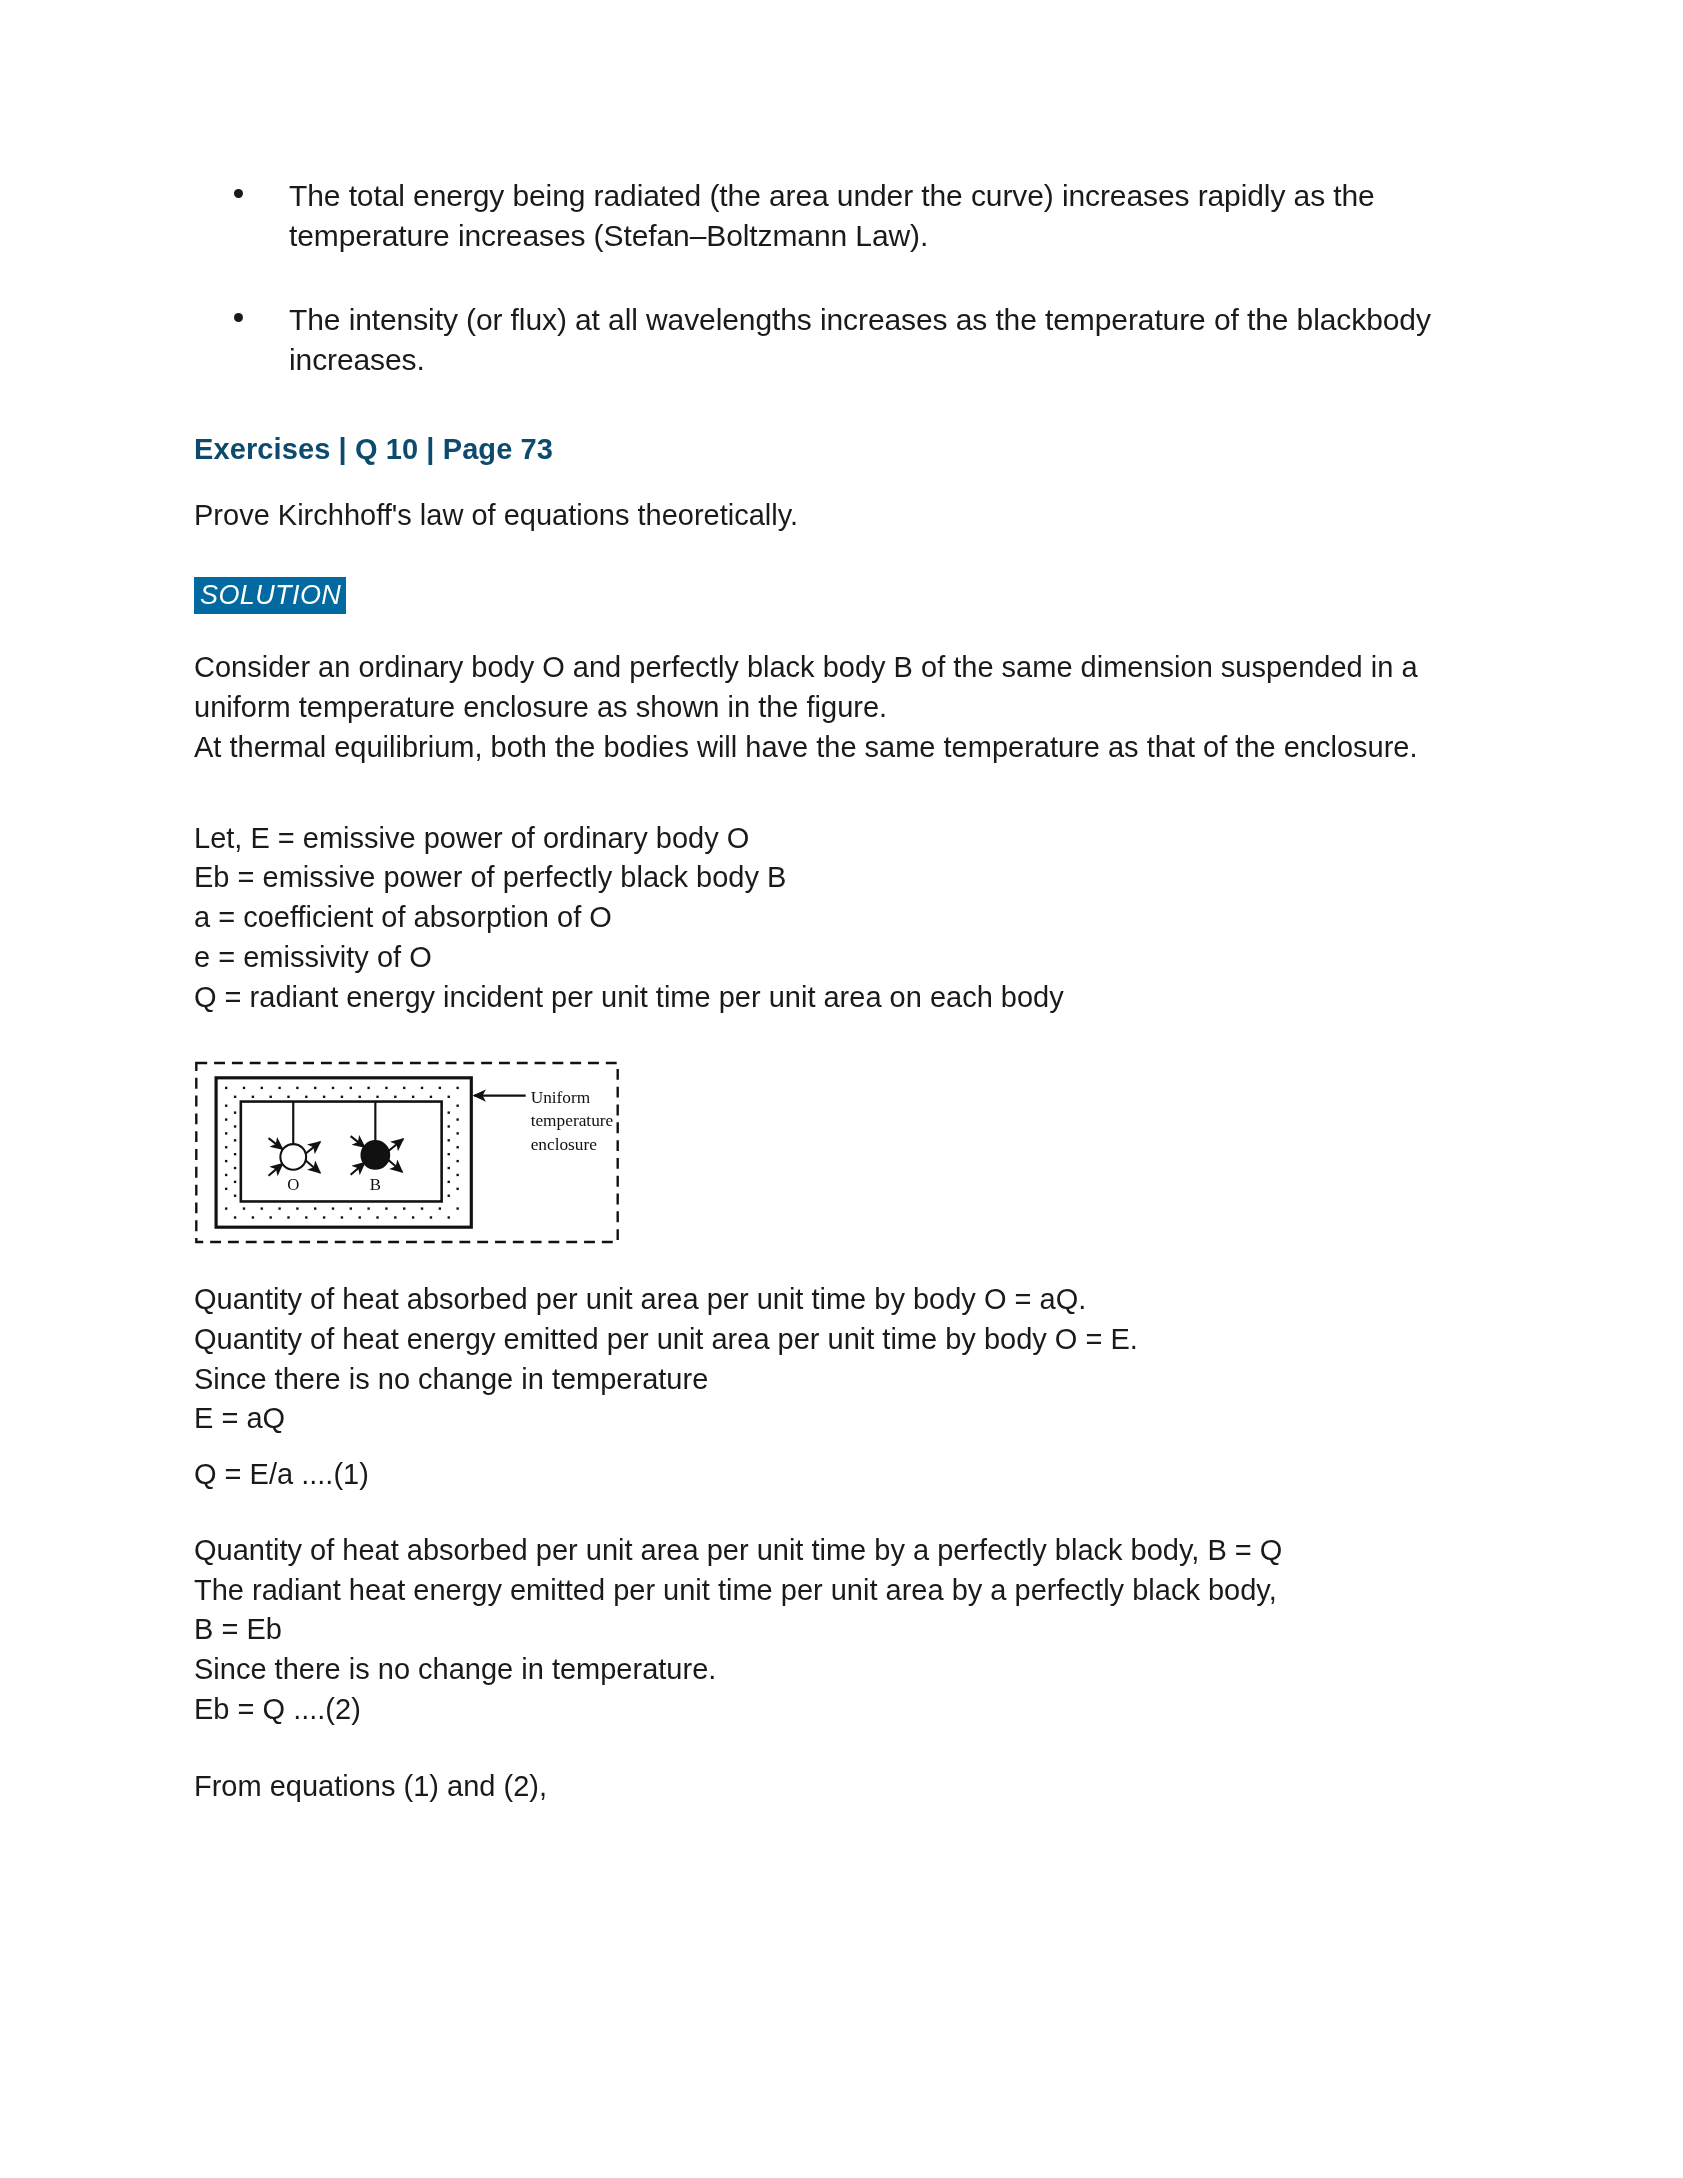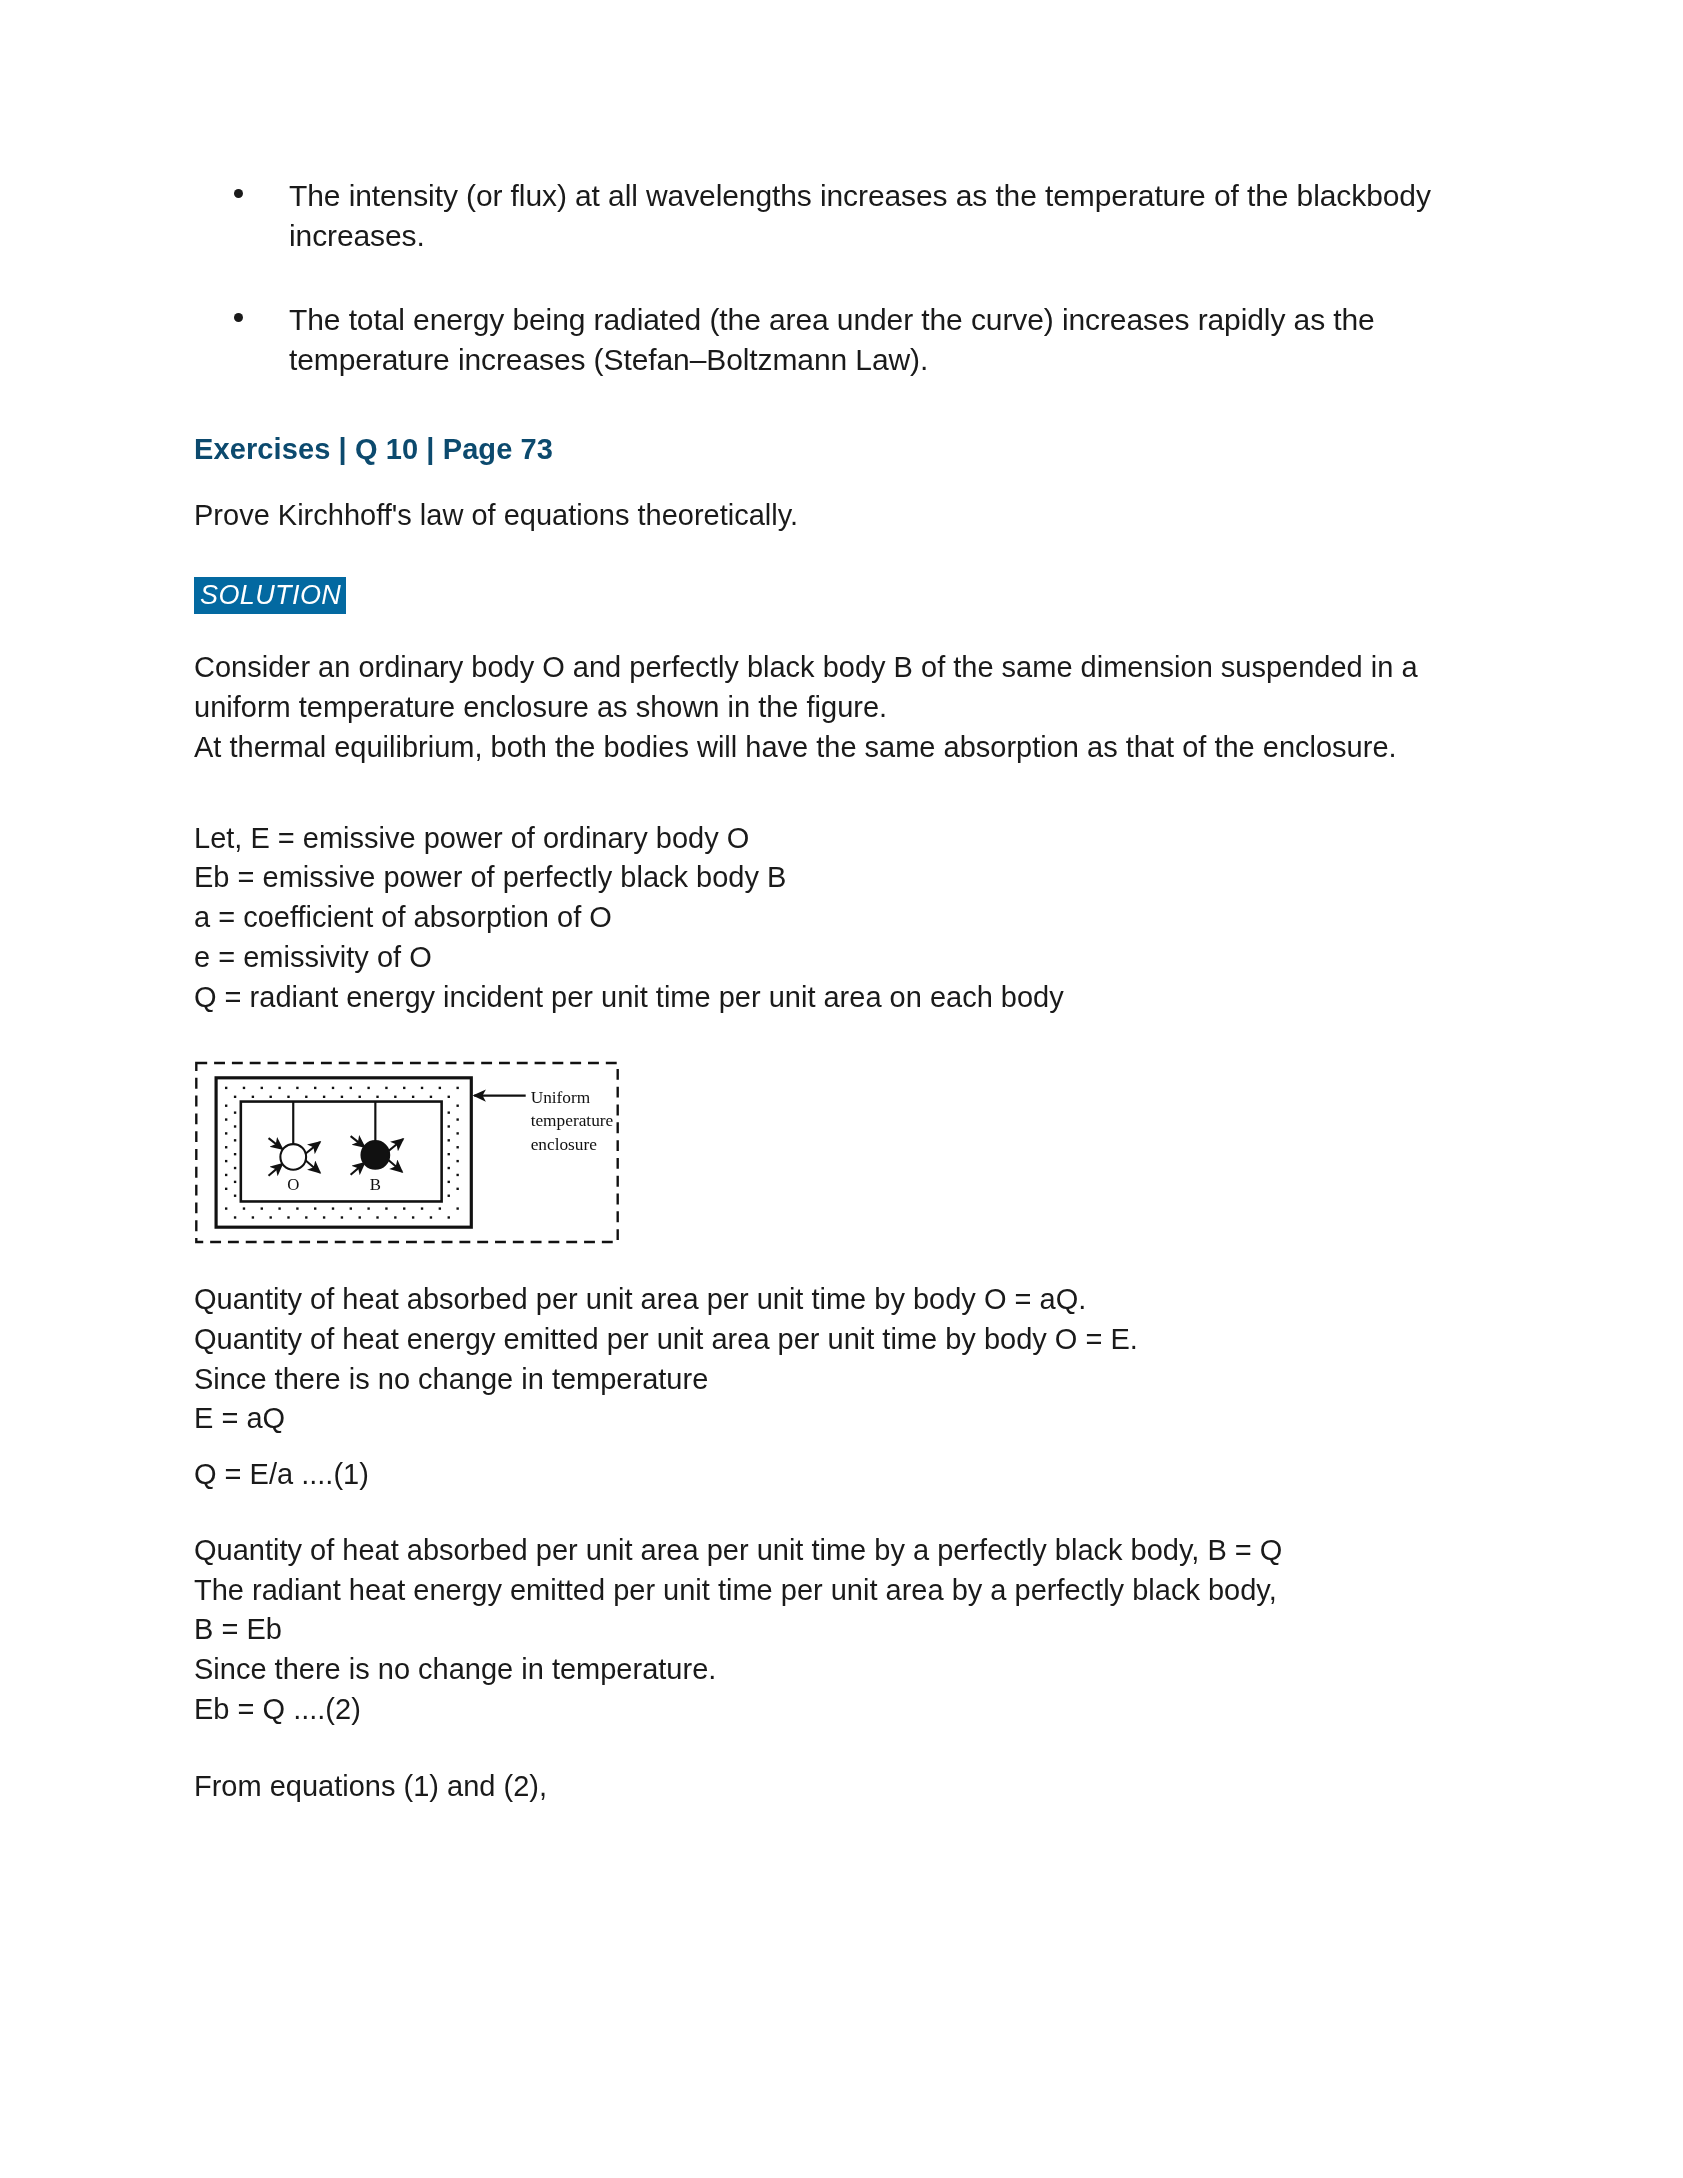--- a/index.html
+++ b/index.html
@@ -143,38 +143,38 @@
 </style>
 </head>
 <body>
 
 <div class="page">
   <div class="content">
 
     <ul class="bullet-list">
       <li class="bullet-item">
         <span class="bullet-marker"></span>
-        <span>The intensity (or flux) at all wavelengths increases as the temperature of the blackbody increases.</span>
+        <span>The total energy being radiated (the area under the curve) increases rapidly as the temperature increases (Stefan–Boltzmann Law).</span>
       </li>
       <li class="bullet-item">
         <span class="bullet-marker"></span>
-        <span>The total energy being radiated (the area under the curve) increases rapidly as the temperature increases (Stefan–Boltzmann Law).</span>
+        <span>The intensity (or flux) at all wavelengths increases as the temperature of the blackbody increases.</span>
       </li>
     </ul>
 
     <div class="exercise-heading">Exercises | Q 10 | Page 73</div>
 
     <div class="question-text">Prove Kirchhoff's law of equations theoretically.</div>
 
     <div class="solution-badge-row">
       <span class="solution-badge">SOLUTION</span>
     </div>
 
     <div class="para">Consider an ordinary body O and perfectly black body B of the same dimension suspended in a uniform temperature enclosure as shown in the figure.</div>
-    <div class="para tight">At thermal equilibrium, both the bodies will have the same absorption as that of the enclosure.</div>
+    <div class="para tight">At thermal equilibrium, both the bodies will have the same temperature as that of the enclosure.</div>
 
     <div class="defs">
       <div>Let, E = emissive power of ordinary body O</div>
       <div>Eb = emissive power of perfectly black body B</div>
       <div>a = coefficient of absorption of O</div>
       <div>e = emissivity of O</div>
       <div>Q = radiant energy incident per unit time per unit area on each body</div>
     </div>
 
     <div class="figure-wrap">

